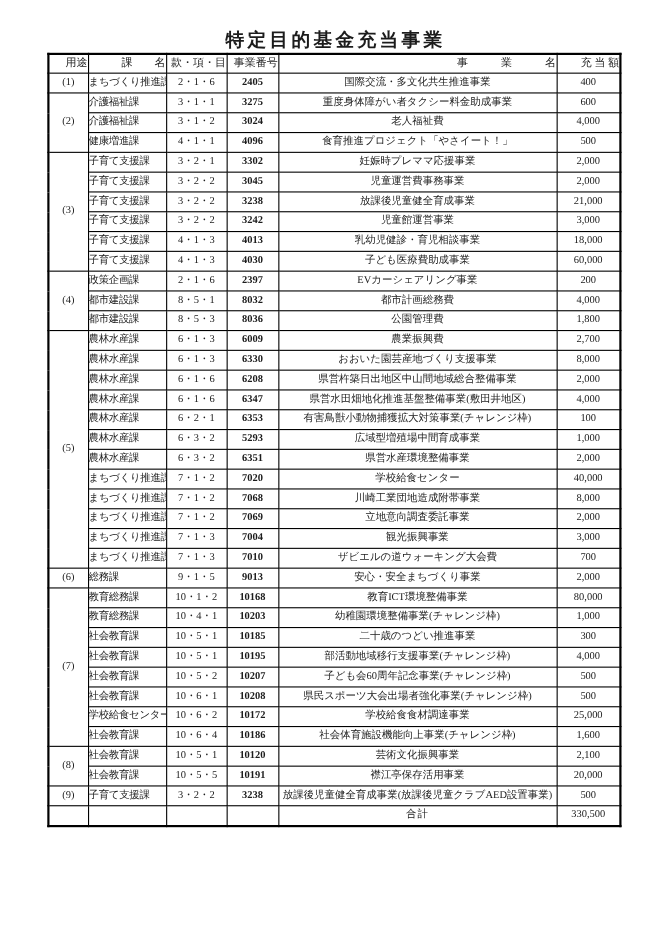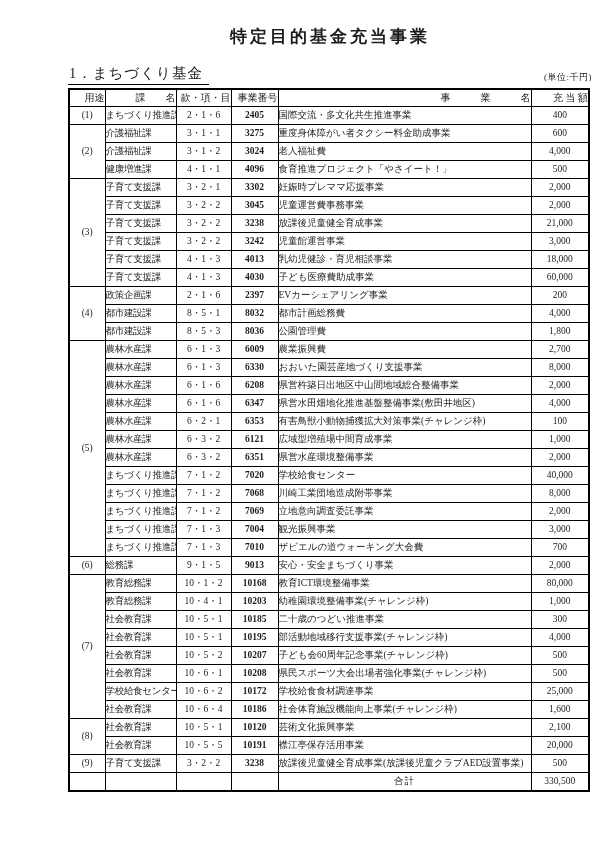--- a/index.html
+++ b/index.html
@@ -1,21 +1,21 @@
 <!DOCTYPE html>
 <html lang="ja"><head>
 <meta charset="utf-8">
 <style>
   html,body{margin:0;padding:0;}
   body{
     width:610px;height:841px;background:#ffffff;color:#1c1c1c;
     font-family:"Liberation Serif","DejaVu Serif",serif;
     position:relative;overflow:hidden;
   }
-  .page{width:524px;margin:0 auto 0 68px;}
+  .page{width:524px;margin:0 auto 0 43px;}
   .doc-title{
     text-align:center;font-size:17px;font-weight:bold;letter-spacing:3px;
     padding-top:25px;margin:0 0 0 0;width:524px;
   }
   .section-bar{
     display:flex;justify-content:space-between;align-items:flex-end;
     margin-top:16px;margin-bottom:3px;
   }
   .section-title{
     font-size:14.5px;letter-spacing:1px;
@@ -29,34 +29,30 @@
   table.fund th, table.fund td{
     border:1px solid #000;line-height:1.05;vertical-align:middle;
     padding:0;overflow:hidden;white-space:nowrap;
   }
   table.fund th{font-weight:normal;font-size:10px;height:16px;text-align:right;}
   table.fund td{height:17px;font-size:9.5px;}
   td.c-usage{text-align:center;font-size:9.5px;}
   td.c-dept{text-align:left;padding-left:3px;font-size:9px;letter-spacing:-0.3px;}
   td.c-code{text-align:center;font-size:9.5px;}
   td.c-no{text-align:center;font-size:9.5px;font-weight:bold;}
-  td.c-name{text-align:left;padding-left:4px;font-size:9.5px;}
+  td.c-name{text-align:center;padding-left:4px;font-size:9.5px;}
   td.c-amount{text-align:center;padding-right:4px;font-size:10px;}
   td.c-total-label{text-align:center;font-size:10px;letter-spacing:1px;}
 </style>
 </head>
 <body>
 
 <div class="page">
   <h1 class="doc-title">特定目的基金充当事業</h1>
 
-  <div class="section-bar">
-    <span class="section-title">1．まちづくり基金</span>
-    <span class="unit-note">(単位:千円)</span>
-  </div>
 
   <table class="fund">
     <colgroup>
       <col style="width:36px">
         <col style="width:71px">
         <col style="width:55px">
       <col style="width:47px">
         <col style="width:253px">
         <col style="width:58px">
     </colgroup>
@@ -198,21 +194,21 @@
         <tr>
           <td class="c-dept">農林水産課</td>
           <td class="c-code">6・2・1</td>
           <td class="c-no">6353</td>
           <td class="c-name">有害鳥獣小動物捕獲拡大対策事業(チャレンジ枠)</td>
           <td class="c-amount">100</td>
         </tr>
         <tr>
           <td class="c-dept">農林水産課</td>
           <td class="c-code">6・3・2</td>
-          <td class="c-no">6121</td>
+          <td class="c-no">5293</td>
           <td class="c-name">広域型増殖場中間育成事業</td>
           <td class="c-amount">1,000</td>
         </tr>
         <tr>
           <td class="c-dept">農林水産課</td>
           <td class="c-code">6・3・2</td>
           <td class="c-no">6351</td>
           <td class="c-name">県営水産環境整備事業</td>
           <td class="c-amount">2,000</td>
         </tr>

